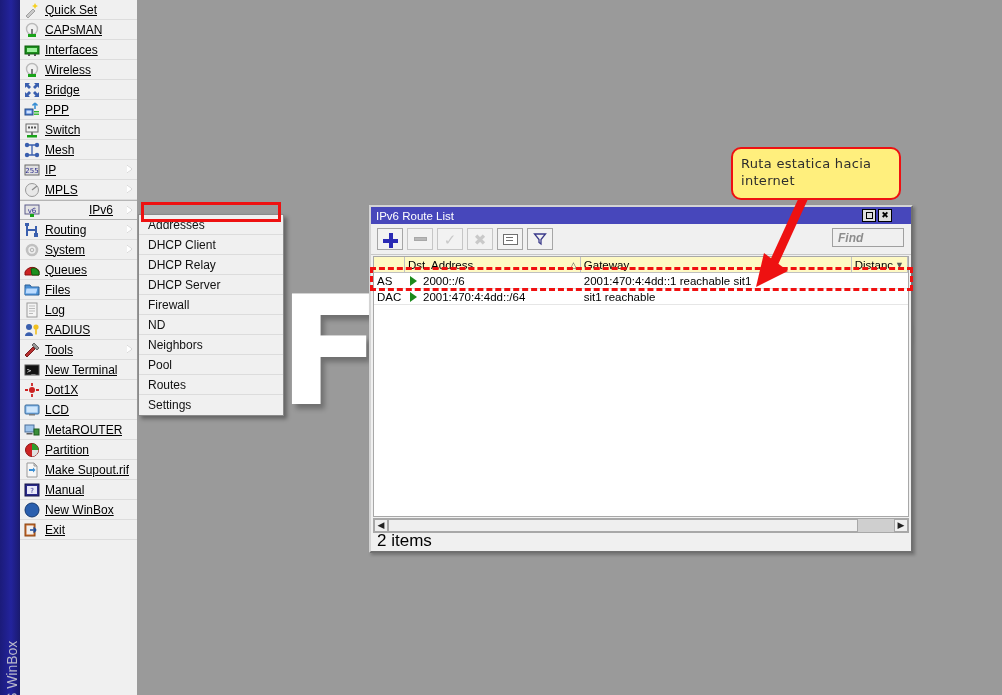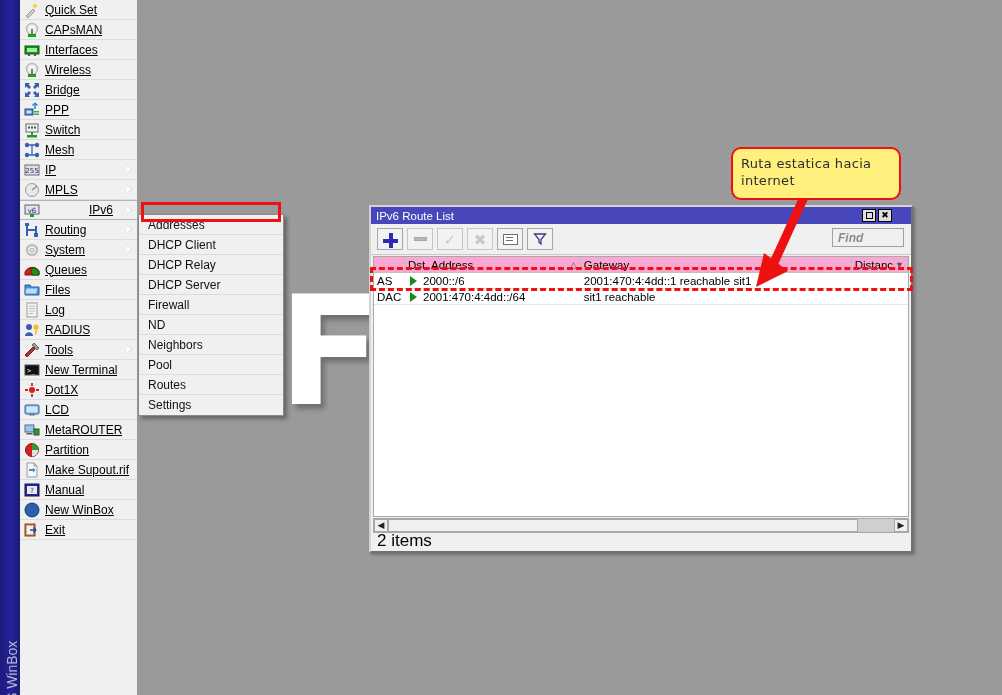--- a/index.html
+++ b/index.html
@@ -167,21 +167,21 @@
   }
 
   #listarea{
     position:absolute;left:2px;top:49px;right:2px;bottom:34px;
     background:#ffffff;
     border:1px solid #a8a8a8;
     box-sizing:border-box;
     overflow:hidden;
   }
   #colhdr{
-    display:flex;height:15px;background:#f9a8d4;
+    display:flex;height:15px;background:#fef9c3;
     border-bottom:1px solid #c0c0c0;font-size:11.5px;
     position:relative;
   }
   .ch{
     border-right:1px solid #c0c0c0;box-sizing:border-box;
     padding-left:3px;display:flex;align-items:center;
     overflow:hidden;white-space:nowrap;
   }
   .ch .sortmark{margin-left:auto;margin-right:3px;color:#555;font-size:9px;}
   .row{

